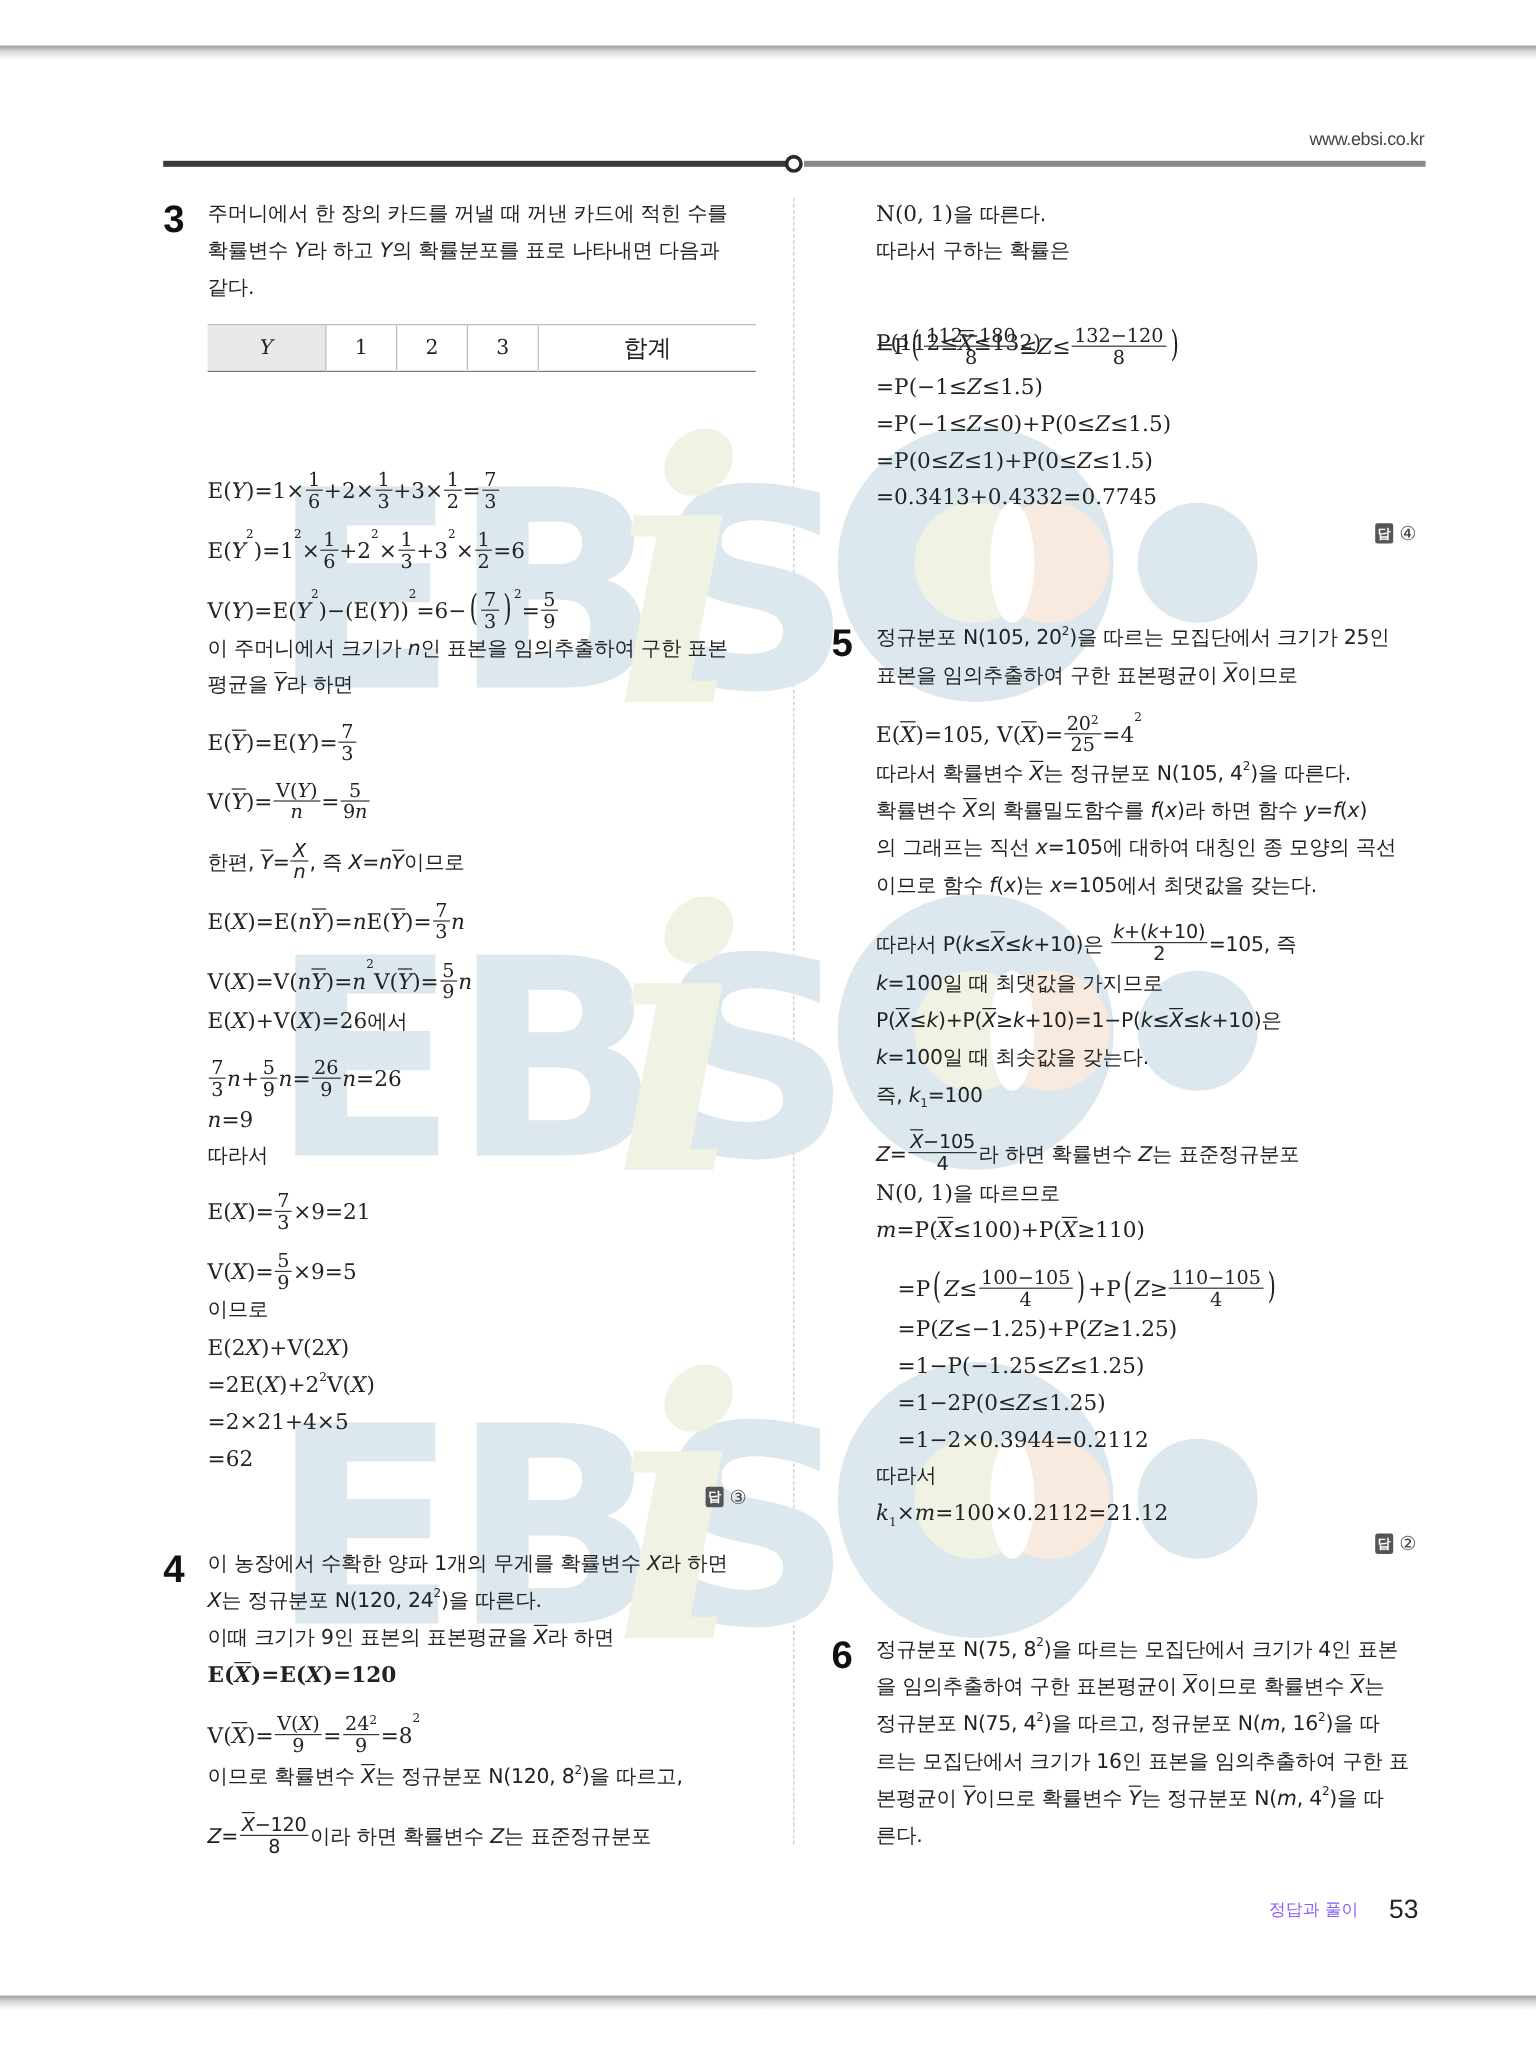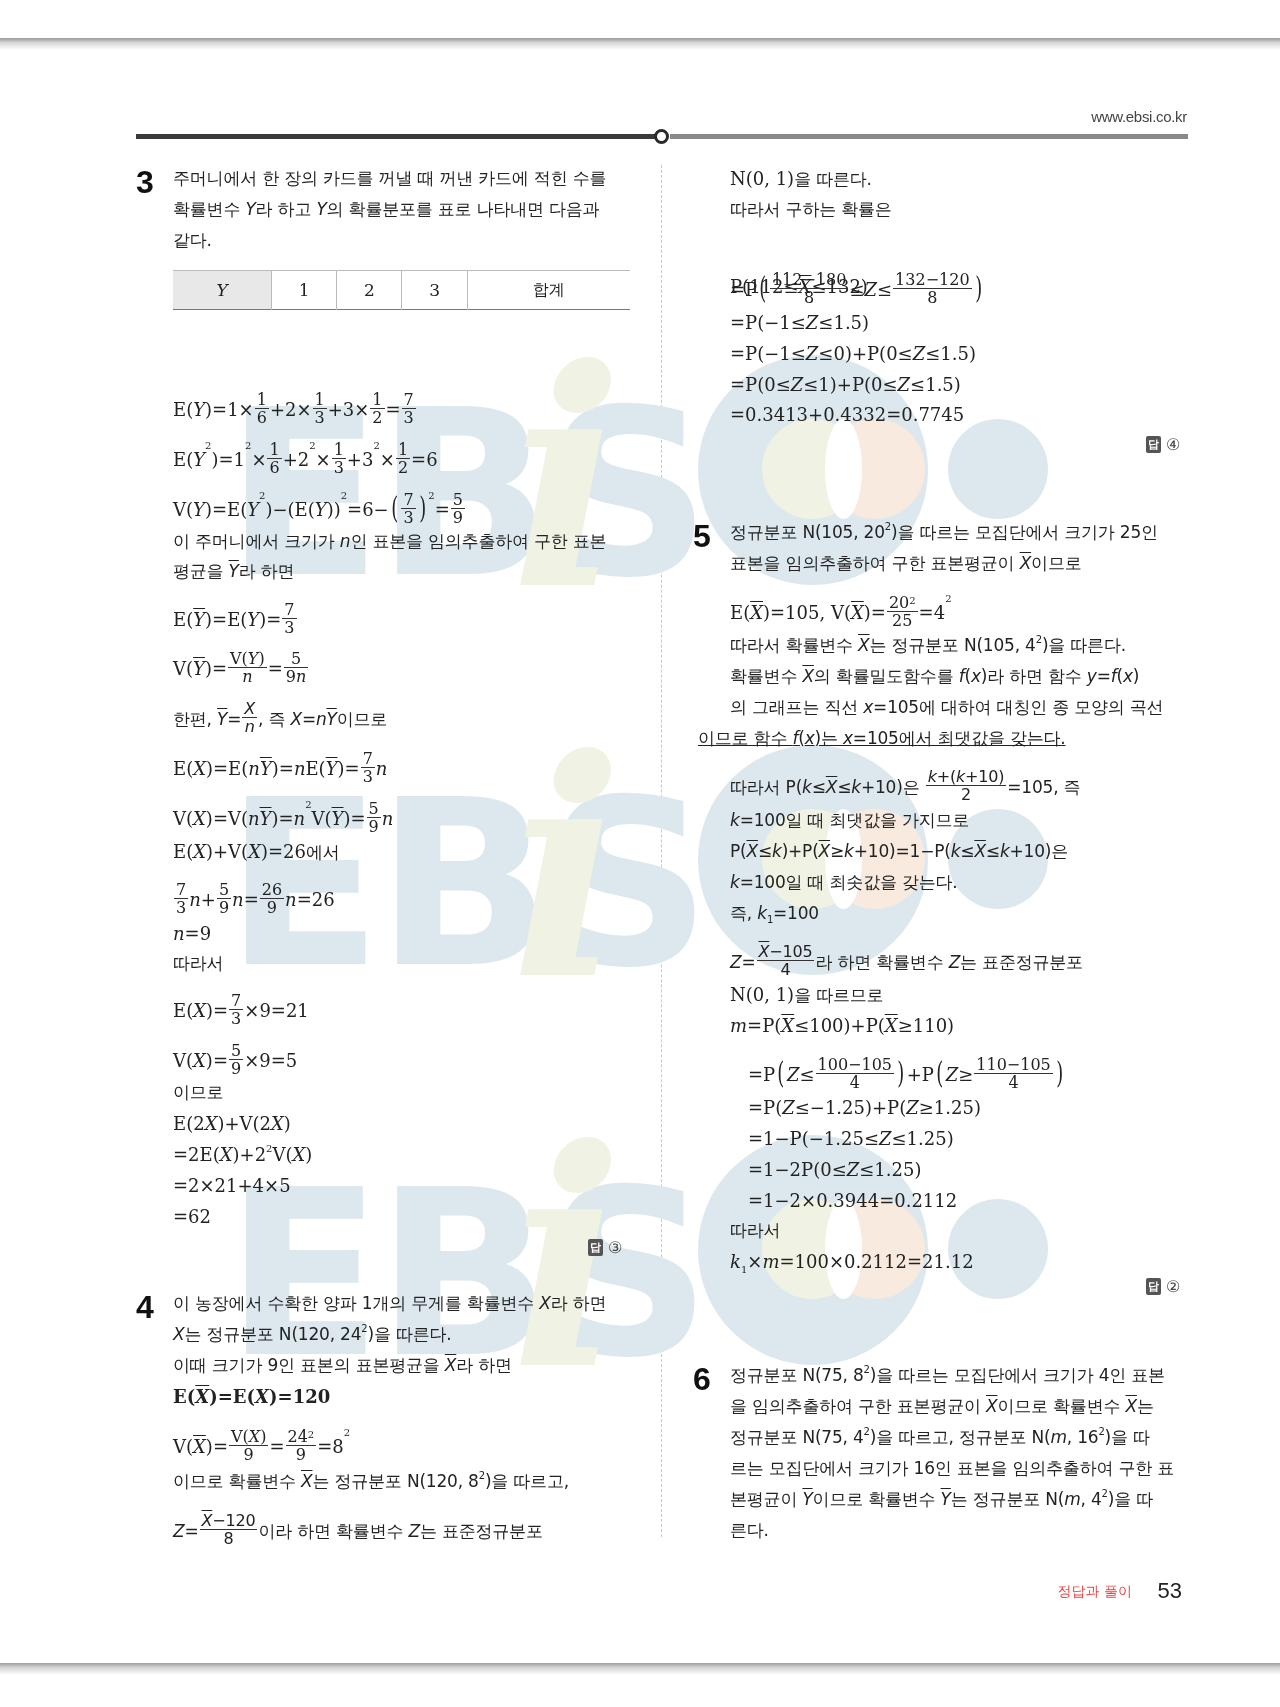--- a/index.html
+++ b/index.html
@@ -40,28 +40,28 @@
   sub { font-size:10px; }
   .paren-big { font-size:30px; display:inline-block; vertical-align:middle; position:relative; top:-3px;
          font-weight:100; transform:scaleX(0.6); }
 
   table.dist { position:absolute; left:173px; top:270px; border-collapse:collapse; width:457px;
          border-top:1.5px solid #777; border-bottom:1.5px solid #777; }
   table.dist td { border-left:1px solid #bbb; border-top:1px solid #bbb; text-align:center;
          font-size:17px; height:36px; }
   table.dist tr:nth-child(2) td { height:54px; }
   table.dist td:first-child { background:#e8e8e8; border-left:none; width:96px; }
-  table.dist td.hd-ko { font-family:"DejaVu Sans", sans-serif; font-size:16px; }
+  table.dist td.hd-ko { font-family:"DejaVu Sans", sans-serif; font-size:20px; }
 
   .ans { position:absolute; font-size:16px; color:#444; white-space:nowrap; }
   .ans .badge { display:inline-block; background:#555; color:#fff; font-family:"DejaVu Sans", sans-serif;
          font-size:11px; font-weight:bold; padding:1px 2px; border-radius:2px; margin-right:5px;
          vertical-align:middle; position:relative; top:-1px; }
   .footer-label { position:absolute; right:148px; top:1583px; font-family:"DejaVu Sans", sans-serif;
-         font-size:14px; color:#ef4444; }
+         font-size:14px; color:#8b5cf6; }
   .footer-page { position:absolute; right:98px; top:1578px; font-family:"Liberation Sans", sans-serif;
          font-size:22px; color:#222; }
 </style>
 </head>
 <body>
 
 <div class="shadow-top"></div>
 <div class="shadow-bot"></div>
 
 <div class="site-url">www.ebsi.co.kr</div>
@@ -157,21 +157,21 @@
       <div class="line" style="left: 730px; top: 314px;">=P(−1≤<span class="v">Z</span>≤1.5)</div>
       <div class="line" style="left: 730px; top: 345px;">=P(−1≤<span class="v">Z</span>≤0)+P(0≤<span class="v">Z</span>≤1.5)</div>
       <div class="line" style="left: 730px; top: 376px;">=P(0≤<span class="v">Z</span>≤1)+P(0≤<span class="v">Z</span>≤1.5)</div>
       <div class="line" style="left: 730px; top: 406px;">=0.3413+0.4332=0.7745</div>
       <div class="line ko" style="left: 730px; top: 524px;">정규분포 N(105, 20<sup>2</sup>)을 따르는 모집단에서 크기가 25인</div>
       <div class="line ko" style="left: 730px; top: 555px;">표본을 임의추출하여 구한 표본평균이 <span class="v ov">X</span>이므로</div>
       <div class="line" style="left: 730px; top: 596px;">E(<span class="v ov">X</span>)=105, V(<span class="v ov">X</span>)=<span class="frac"><span class="num">20<sup>2</sup></span><span>25</span></span>=4<sup>2</sup></div>
       <div class="line ko" style="left: 730px; top: 637px;">따라서 확률변수 <span class="v ov">X</span>는 정규분포 N(105, 4<sup>2</sup>)을 따른다.</div>
       <div class="line ko" style="left: 730px; top: 668px;">확률변수 <span class="v ov">X</span>의 확률밀도함수를 <span class="v">f</span>(<span class="v">x</span>)라 하면 함수 <span class="v">y</span>=<span class="v">f</span>(<span class="v">x</span>)</div>
       <div class="line ko" style="left: 730px; top: 699px;">의 그래프는 직선 <span class="v">x</span>=105에 대하여 대칭인 종 모양의 곡선</div>
-      <div class="line ko" style="left: 698px; top: 730px; text-decoration: underline;">이므로 함수 <span class="v">f</span>(<span class="v">x</span>)는 <span class="v">x</span>=105에서 최댓값을 갖는다.</div>
+      <div class="line ko" style="left: 730px; top: 730px;">이므로 함수 <span class="v">f</span>(<span class="v">x</span>)는 <span class="v">x</span>=105에서 최댓값을 갖는다.</div>
       <div class="line ko" style="left: 730px; top: 770px;">따라서 P(<span class="v">k</span>≤<span class="v ov">X</span>≤<span class="v">k</span>+10)은 <span class="frac"><span class="num"><span><span class="v">k</span>+(<span class="v">k</span>+10)</span></span><span><span>2</span></span></span>=105, 즉</div>
       <div class="line ko" style="left: 730px; top: 812px;"><span class="v">k</span>=100일 때 최댓값을 가지므로</div>
       <div class="line ko" style="left: 730px; top: 843px;">P(<span class="v ov">X</span>≤<span class="v">k</span>)+P(<span class="v ov">X</span>≥<span class="v">k</span>+10)=1−P(<span class="v">k</span>≤<span class="v ov">X</span>≤<span class="v">k</span>+10)은</div>
       <div class="line ko" style="left: 730px; top: 874px;"><span class="v">k</span>=100일 때 최솟값을 갖는다.</div>
       <div class="line ko" style="left: 730px; top: 905px;">즉, <span class="v">k</span><sub>1</sub>=100</div>
       <div class="line ko" style="left: 730px; top: 945px;"><span class="v">Z</span>=<span class="frac"><span class="num"><span class="v ov">X</span>−105</span><span>4</span></span>라 하면 확률변수 <span class="v">Z</span>는 표준정규분포</div>
       <div class="line" style="left: 730px; top: 986px; text-align: right;">N(0, 1)<span class="ko">을 따르므로</span></div>
       <div class="line" style="left: 730px; top: 1017px;"><span class="v">m</span>=P(<span class="v ov">X</span>≤100)+P(<span class="v ov">X</span>≥110)</div>
       <div class="line" style="left: 748px; top: 1058px;">=P<span class="paren-big">(</span><span class="v">Z</span>≤<span class="frac"><span class="num">100−105</span><span>4</span></span><span class="paren-big">)</span>+P<span class="paren-big">(</span><span class="v">Z</span>≥<span class="frac"><span class="num">110−105</span><span>4</span></span><span class="paren-big">)</span></div>
       <div class="line" style="left: 748px; top: 1099px;">=P(<span class="v">Z</span>≤−1.25)+P(<span class="v">Z</span>≥1.25)</div>

